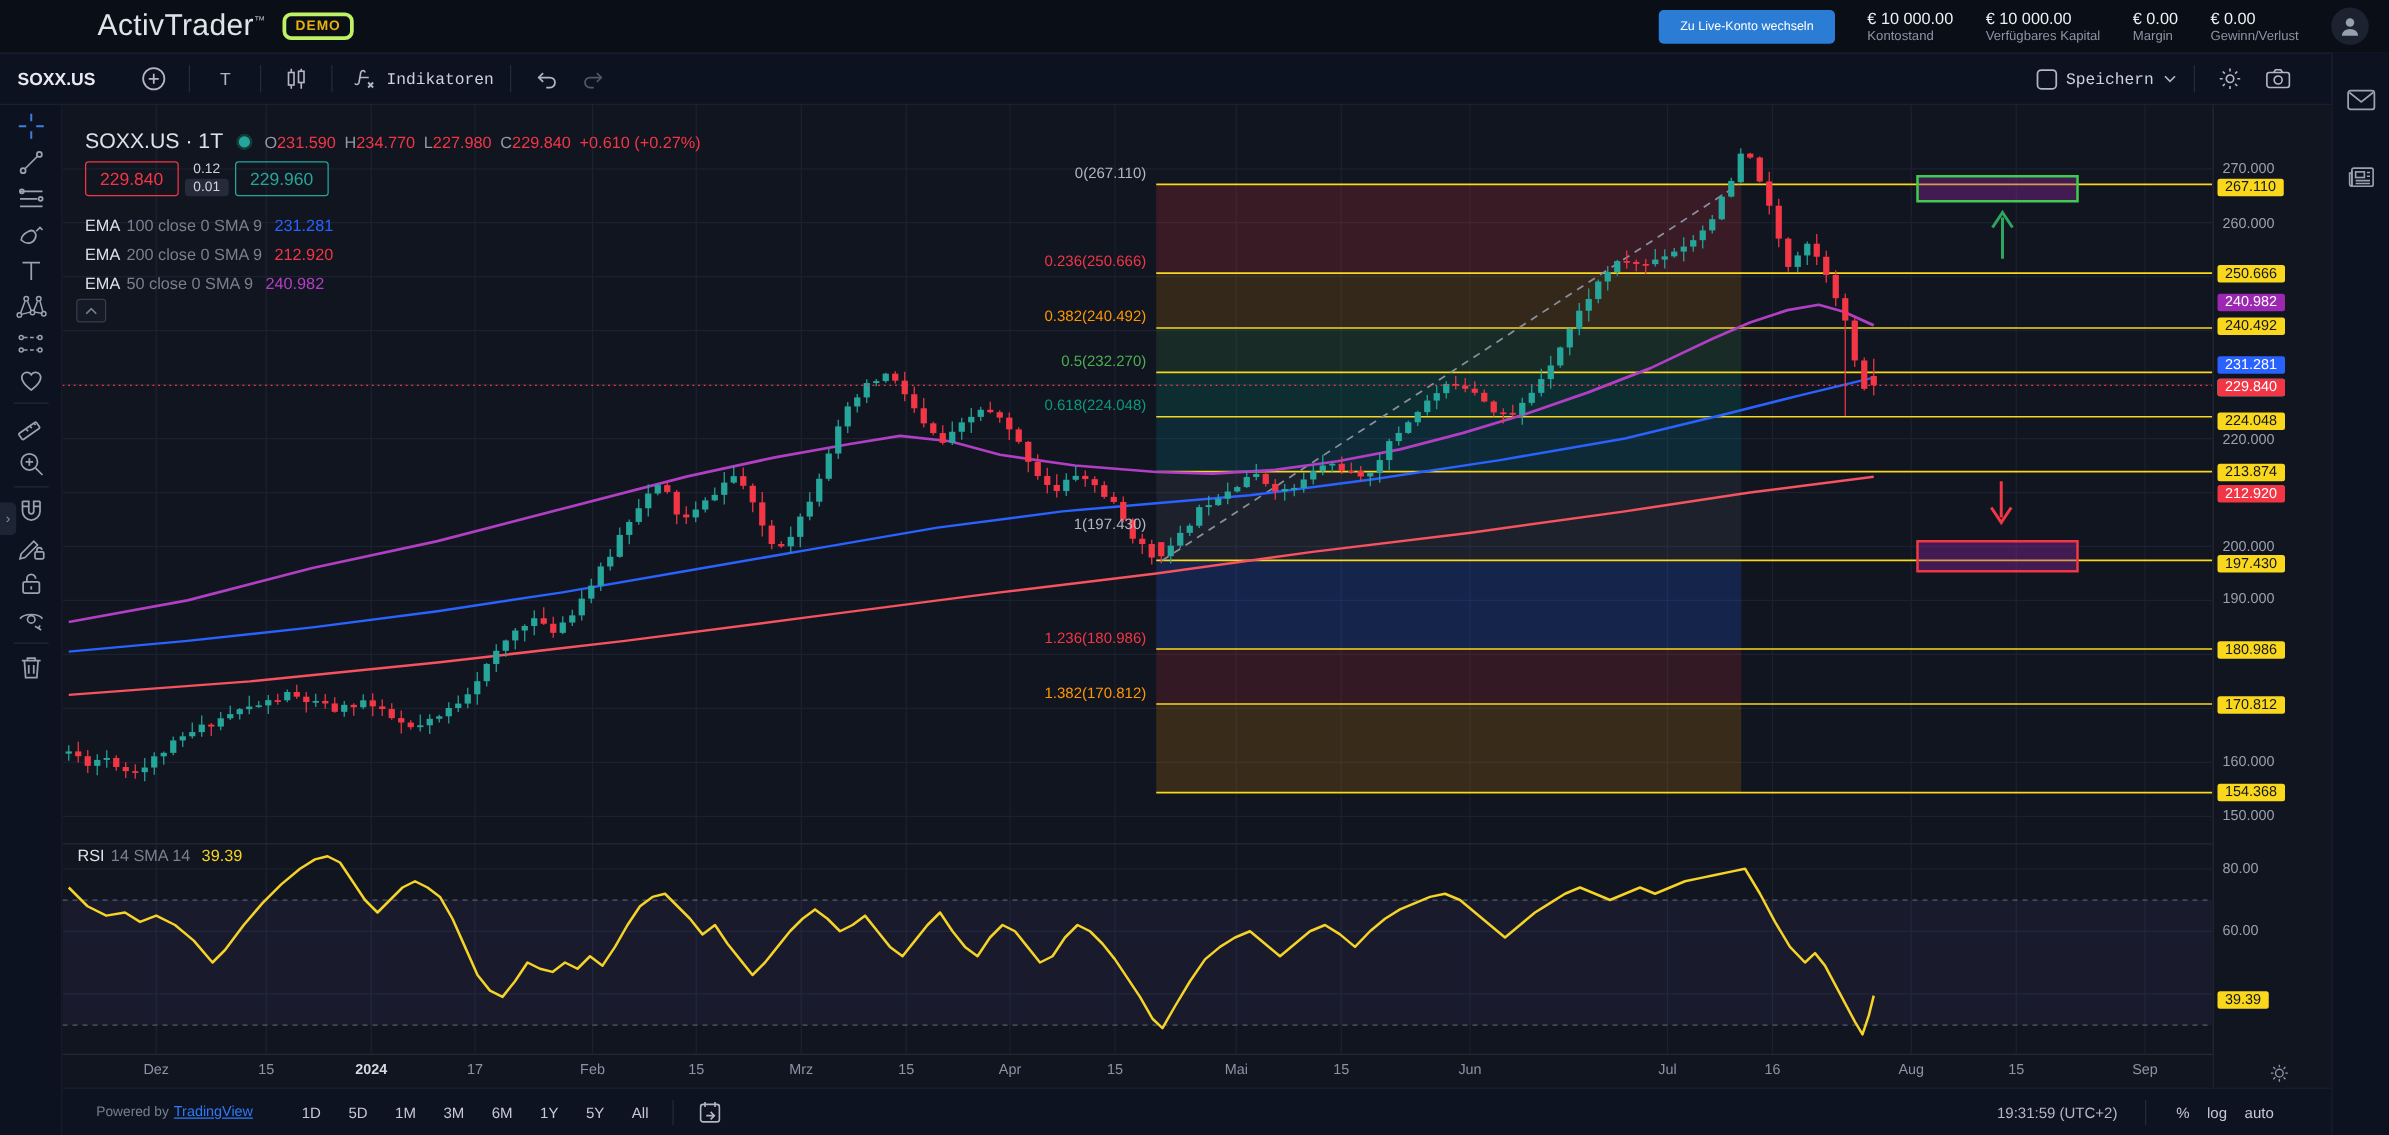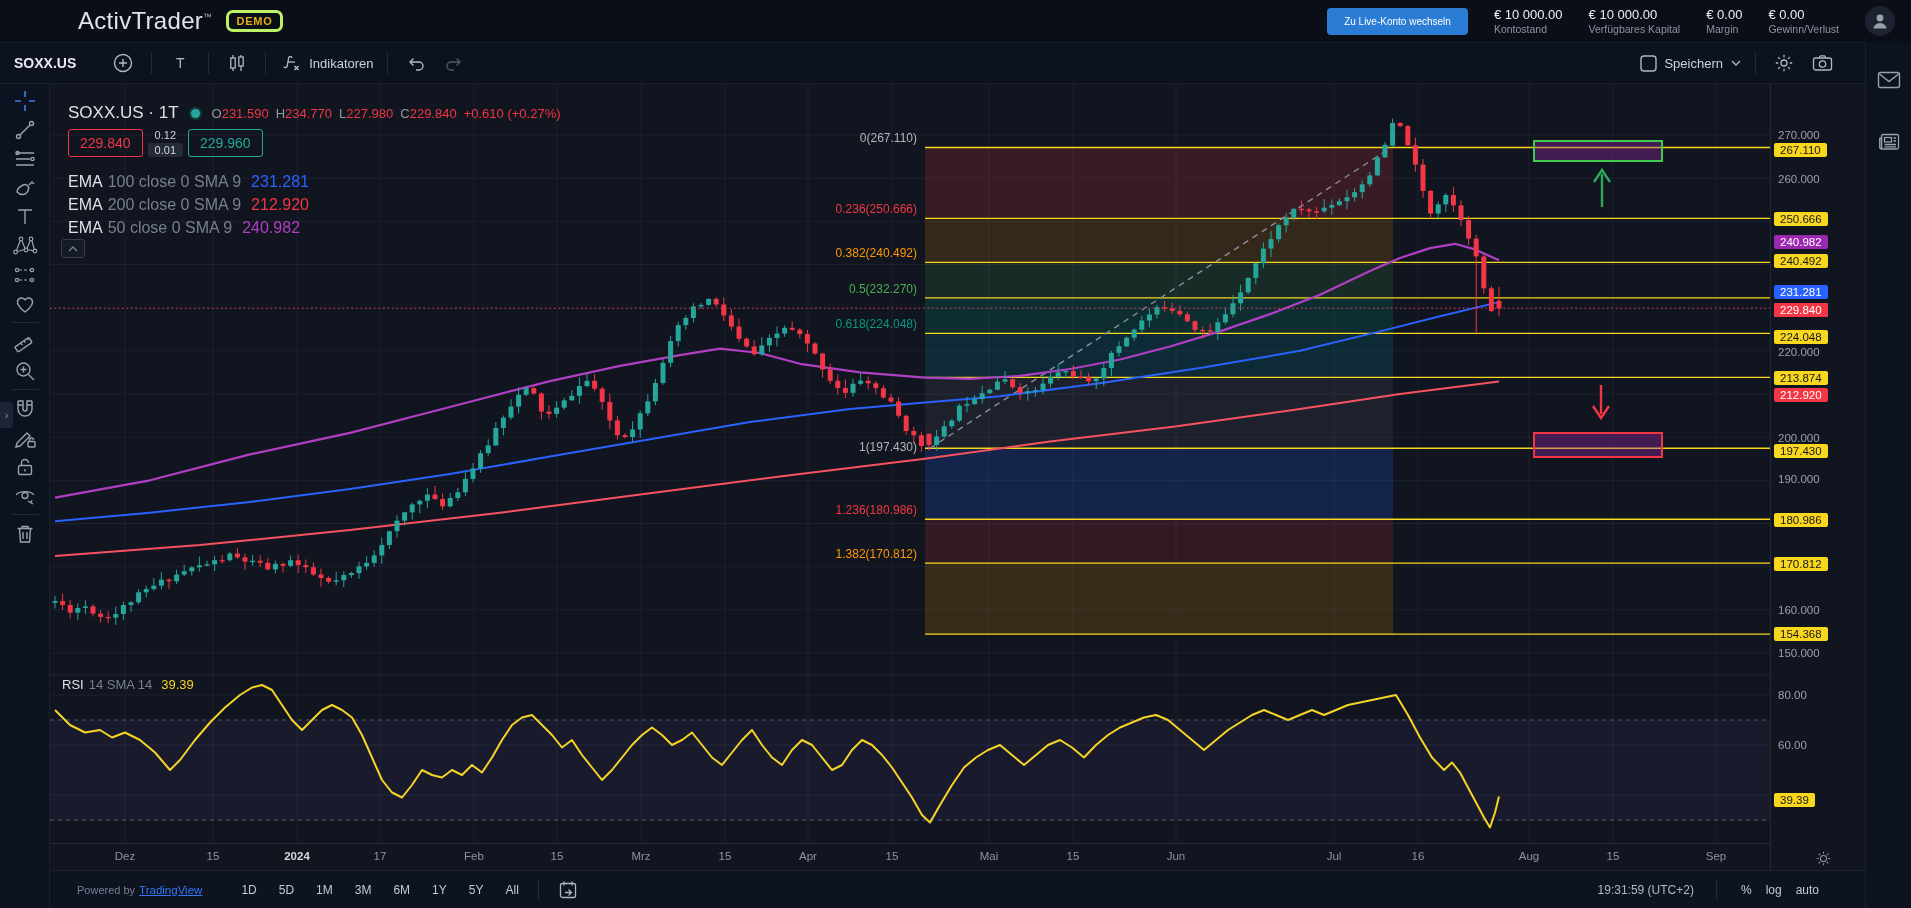--- a/index.html
+++ b/index.html
@@ -14,21 +14,21 @@
   .live-btn{background:#2a7cd4;color:#fff;font-size:10px;border:none;border-radius:4px;padding:8px 17px;cursor:pointer;white-space:nowrap;}
   .stat{display:flex;flex-direction:column;margin-left:26px;white-space:nowrap;}
   .stat .v{font-size:13px;color:#eceff4;}
   .stat .l{font-size:10.5px;color:#8c93a3;margin-top:1px;}
   .avatar{width:30px;height:30px;border-radius:50%;margin-left:26px;background:#1c2230;display:flex;align-items:center;justify-content:center;}
   
   .tbar{position:absolute;left:0;top:42px;width:1911px;height:42px;background:#0d1220;border-top:1px solid #1a2030;border-bottom:1px solid #1a2030;display:flex;align-items:center;box-sizing:border-box;}
   .tbar .sym{font-weight:bold;font-size:14px;color:#e8eaf0;margin-left:14px;margin-right:28px;}
   .tb-btn{display:flex;align-items:center;justify-content:center;min-width:30px;height:30px;border-radius:4px;color:#b2b7c3;font-size:14px;cursor:pointer;padding:0 4px;}
   .tb-sep{width:1px;height:22px;background:#232a3b;margin:0 9px;}
-  .tb-label{font-size:13px;color:#cdd2dc;margin-left:6px;}
+  .tb-label{font-size:13px;color:#cdd2dc;margin-left:6px;font-family:Liberation Mono, monospace;}
   .tbar-right{margin-left:auto;display:flex;align-items:center;margin-right:70px;}
   
   .ltb{position:absolute;left:0;top:84px;width:50px;bottom:0;background:#0d1220;border-right:1px solid #1a2030;box-sizing:border-box;display:flex;flex-direction:column;align-items:center;padding-top:2px;}
   .ltb-btn{width:30px;height:29px;display:flex;align-items:center;justify-content:center;color:#9ba2af;cursor:pointer;border-radius:4px;}
   .ltb-div{width:28px;height:1px;background:#222838;margin:4px 0;}
   .expander{position:absolute;left:0;top:402px;width:13px;height:26px;background:#1d2433;border-radius:0 4px 4px 0;color:#8a92a5;font-size:11px;display:flex;align-items:center;justify-content:center;cursor:pointer;z-index:5;}
   .rsb{position:absolute;right:0;top:42px;width:46px;bottom:0;background:#0d1220;border-left:1px solid #1a2030;box-sizing:border-box;}
   .rsb-btn{position:absolute;left:8px;width:30px;height:30px;display:flex;align-items:center;justify-content:center;color:#9ba2af;cursor:pointer;}
   
   #chart-region{position:absolute;left:50px;top:84px;width:1720px;height:786px;background:#11151f;}
@@ -39,21 +39,21 @@
   .lg-title{left:18px;top:19px;font-size:17px;color:#dde1e8;display:flex;align-items:center;}
   .lg-dot{width:9px;height:9px;border-radius:50%;background:#26a69a;margin-left:12px;margin-right:12px;box-shadow:0 0 0 2px #123c38;}
   .lg-ohlc{font-size:13px;color:#9298a6;}
   .lg-ohlc b{color:#f23645;font-weight:normal;margin-right:7px;}
   .quote-row{left:18px;top:45px;display:flex;align-items:center;}
   .qbox{border:1px solid;border-radius:3px;font-size:14px;padding:5px 11px;}
   .qbox.bid{border-color:#f23645;color:#f23645;}
   .qbox.ask{border-color:#26a69a;color:#26a69a;}
   .qmid{display:flex;flex-direction:column;align-items:center;margin:0 5px;font-size:11px;color:#d1d4dc;}
   .qlot{background:#262b3b;border-radius:3px;padding:1px 7px;margin-top:2px;}
-  .ind-row{left:18px;font-size:16px;color:#dde1e8;}
+  .ind-row{left:18px;font-size:13px;color:#dde1e8;}
   .ind-row .p{color:#787f8e;margin-left:5px;}
   .ind-row .v{margin-left:10px;}
   .caret-btn{left:11px;top:155px;width:22px;height:17px;border:1px solid #363c4e;border-radius:3px;display:flex;align-items:center;justify-content:center;color:#787f8e;cursor:pointer;background:#151a27;}
   .rsi-lg{left:12px;top:593px;font-size:13px;color:#dde1e8;}
   .rsi-lg .p{color:#787f8e;margin-left:5px;}
   .rsi-lg .v{color:#f5d327;margin-left:9px;}
   .c-blue{color:#2962ff;} .c-red{color:#f23645;} .c-purple{color:#b13fc4;}
   
   #price-axis{position:absolute;left:1770px;top:84px;width:95px;height:786px;background:#11151f;border-left:1px solid #242837;box-sizing:border-box;}
   .pa-item{position:absolute;left:7px;font-size:11.5px;color:#9aa0ad;transform:translateY(-50%);}
@@ -796,21 +796,21 @@
     </div>
 
     <div class="lg rsi-lg">
       <span>RSI</span><span class="p">14 SMA 14</span><span class="v">39.39</span>
     </div>
   <div class="fib-label" style="color: rgb(178, 181, 190); top: 47.4753px;">0(267.110)</div>
       <div class="fib-label" style="color: rgb(242, 54, 69); top: 118.459px;">0.236(250.666)</div>
       <div class="fib-label" style="color: rgb(255, 152, 0); top: 162.377px;">0.382(240.492)</div>
       <div class="fib-label" style="color: rgb(76, 175, 80); top: 197.869px;">0.5(232.270)</div>
       <div class="fib-label" style="color: rgb(8, 153, 129); top: 233.361px;">0.618(224.048)</div>
-      <div class="fib-label" style="color: rgb(178, 181, 190); top: 356px;">1(197.430)</div>
+      <div class="fib-label" style="color: rgb(178, 181, 190); top: 328px;">1(197.430)</div>
       <div class="fib-label" style="color: rgb(242, 54, 69); top: 419.247px;">1.236(180.986)</div>
       <div class="fib-label" style="color: rgb(255, 152, 0); top: 463.165px;">1.382(170.812)</div>
     </div>
 
   <div id="price-axis">
     <svg class="axis-gear" width="17" height="17" viewBox="0 0 20 20" fill="none" stroke="#8b93a6" stroke-width="1.3">
         <circle cx="10" cy="10" r="3.6"></circle>
         <path d="M10 2v2.5M10 15.5V18M2 10h2.5M15.5 10H18M4.3 4.3l1.8 1.8M13.9 13.9l1.8 1.8M15.7 4.3l-1.8 1.8M6.1 13.9l-1.8 1.8"></path>
       </svg>
   <div class="pa-item" style="top: 51px;">270.000</div>

